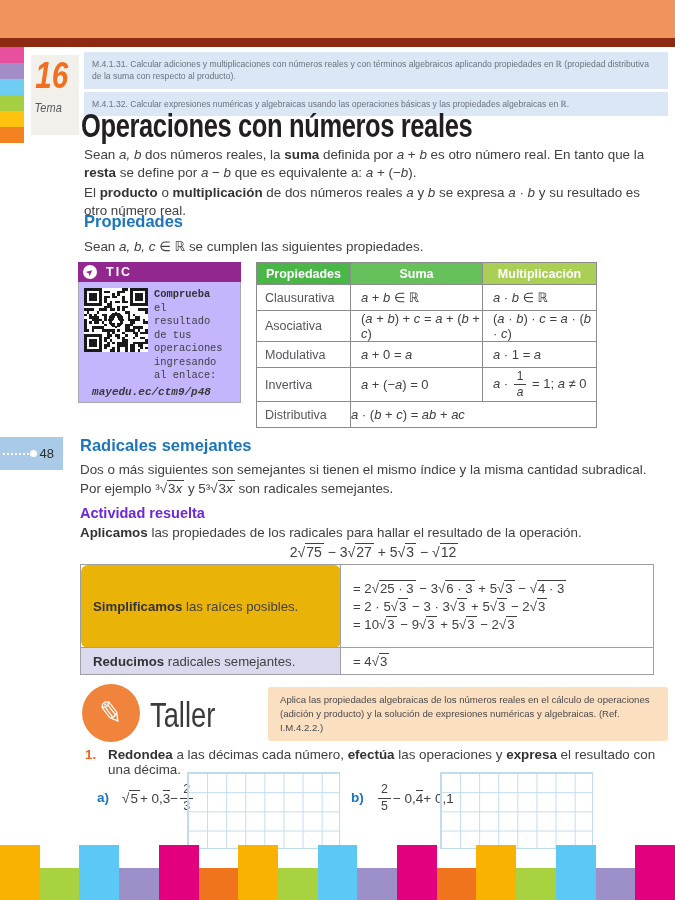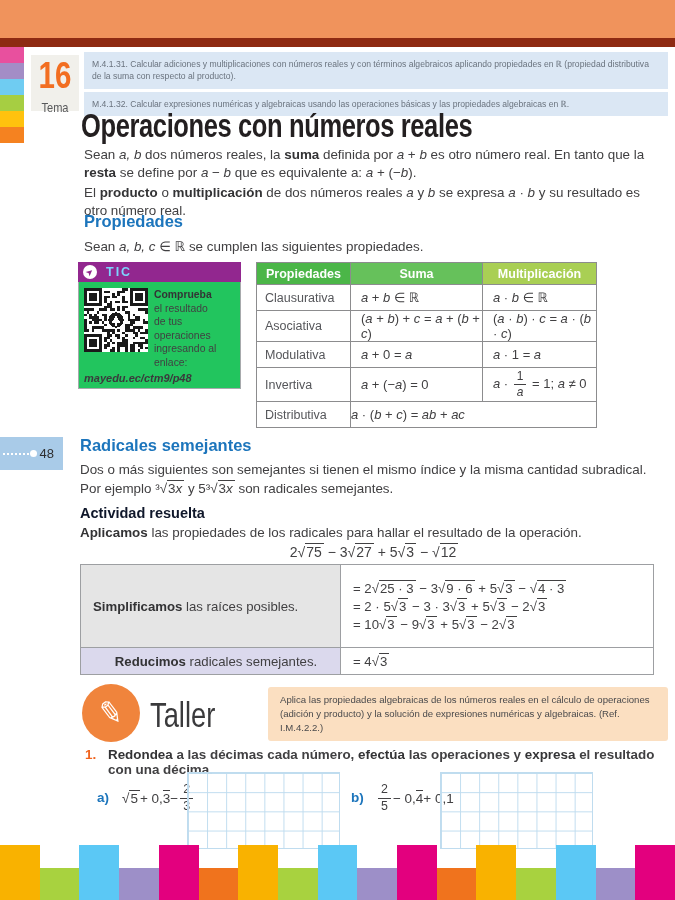--- a/index.html
+++ b/index.html
@@ -8,21 +8,21 @@
 
   
   .top-orange{position:absolute;left:0;top:0;width:675px;height:38px;background:#F0935C;}
   .top-rule{position:absolute;left:0;top:38px;width:675px;height:9px;background:#8E2A12;}
 
   
   .left-tabs{position:absolute;left:0;top:47px;width:24px;}
   .ltab{width:24px;height:16px;}
 
   
-  .tema-box{position:absolute;left:31px;top:55px;width:48px;height:56px;background:#F1F0EB;text-align:center;}
+  .tema-box{position:absolute;left:31px;top:55px;width:48px;height:80px;background:#F1F0EB;text-align:left;font-style:italic;}
   .tema-num{font-size:36px;font-weight:bold;color:#F26E21;line-height:1;margin-top:3px;transform:scaleX(.82);transform-origin:center;}
   .tema-label{font-size:13px;color:#58595B;margin-top:6px;transform:scaleX(.85);transform-origin:center;}
 
   
   .standards{position:absolute;left:84px;top:52px;width:584px;}
   .std{background:#DBE7F4;color:#6A737E;font-size:8.6px;line-height:1.45;padding:6px 8px;margin-bottom:3px;box-sizing:border-box;}
 
   .title{position:absolute;left:81px;top:106px;font-size:34px;font-weight:bold;color:#231F20;
          transform:scaleX(.75);transform-origin:left center;white-space:nowrap;letter-spacing:-.5px;}
 
@@ -32,73 +32,73 @@
   .h-blue{position:absolute;left:84px;color:#1C75BC;font-weight:bold;font-size:16.5px;}
   #prop-h{top:212px;}
   #prop-i{position:absolute;left:84px;top:239px;font-size:13.4px;}
 
   
   .tic{position:absolute;left:78px;top:262px;width:163px;}
   .tic-head{background:#92278F;height:20px;display:flex;align-items:center;gap:9px;padding-left:5px;}
   .tic-circle{width:14px;height:14px;background:#fff;border-radius:50%;flex:none;
               display:flex;align-items:center;justify-content:center;font-size:9px;color:#92278F;}
   .tic-arrow{transform:rotate(-42deg);line-height:1;}
-  .tic-label{color:#7dd3fc;font-weight:bold;font-size:12.5px;letter-spacing:2px;}
-  .tic-body{border:1px solid #A7A9AC;border-top:none;background:#22c55e;padding:6px 21px 4px 5px;}
+  .tic-label{color:#ffffff;font-weight:bold;font-size:12.5px;letter-spacing:2px;}
+  .tic-body{border:1px solid #A7A9AC;border-top:none;background:#c4b5fd;padding:6px 21px 4px 5px;font-family:Liberation Mono, monospace;}
   .tic-row{display:flex;gap:6px;}
   .qr{width:64px;height:64px;flex:none;}
   .tic-text{font-size:10.4px;line-height:1.3;color:#414042;}
-  .tic-link{font-size:11px;font-style:italic;font-weight:bold;text-align:left;margin-top:3px;color:#3A3A3C;}
+  .tic-link{font-size:11px;font-style:italic;font-weight:bold;text-align:center;margin-top:3px;color:#3A3A3C;}
 
   
   .props{position:absolute;left:256px;top:262px;border-collapse:collapse;table-layout:fixed;}
   .props th,.props td{border:1px solid #8C8C8E;padding:0;}
   .props th{color:#fff;font-size:12.5px;font-weight:bold;height:21px;}
   .props .c1{width:93px;} .props .c2{width:131px;} .props .c3{width:113px;}
   .props td.name{font-size:12.5px;color:#55565A;padding-left:8px;}
   .props td.m{font-size:13px;padding-left:10px;}
   .props td.merged{text-align:left;font-size:13px;}
   .props tr.r{height:26px;padding-left:16px;} .props tr.rt{height:29px;} .props tr.rf{height:34px;}
 
   
   .page-tab{position:absolute;left:0;top:437px;width:63px;height:33px;background:#A9CBE8;display:flex;align-items:center;}
   .dotline{flex:1;border-top:2px dotted #fff;margin-left:3px;}
   .dot{width:7px;height:7px;border-radius:50%;background:#fff;margin:0 3px 0 1px;flex:none;}
   .pn{font-size:13px;color:#2E2E30;margin-right:9px;}
 
   #rad-h{top:436px;left:80px;}
   .rp{position:absolute;left:80px;width:588px;font-size:13.4px;}
   #rad-p1{top:462px;} #rad-p2{top:481px;}
-  #act-h{position:absolute;left:80px;top:505px;color:#0f172a;font-weight:bold;font-size:14.5px;}
+  #act-h{position:absolute;left:80px;top:505px;color:#6d28d9;font-weight:bold;font-size:14.5px;}
   #act-i{top:525px;}
   #operation{position:absolute;left:80px;top:544px;width:588px;text-align:center;font-size:14px;}
 
   
   .simp{position:absolute;left:80px;top:564px;border-collapse:collapse;}
   .simp td{border:1px solid #9D9FA2;font-size:13.2px;vertical-align:middle;}
   .simp .lab{width:260px;padding-left:12px;box-sizing:border-box;}
-  .simp .pink{background:#e5e5e5;}
-  .simp .lav{background:#DBD9ED;text-align:center;}
+  .simp .pink{background:#eab308;border-radius:7px;}
+  .simp .lav{background:#DBD9ED;}
   .simp .res{width:313px;padding-left:12px;box-sizing:border-box;}
   .simp tr.s1{height:83px;} .simp tr.s2{height:27px;}
   .step{margin:3px 0;}
 
   
   .taller-circle{position:absolute;left:82px;top:684px;width:58px;height:58px;border-radius:50%;
                  background:#F0843C;display:flex;align-items:center;justify-content:center;}
   .pencil{color:#fff;font-size:30px;transform:rotate(8deg);line-height:1;}
   .taller-label{position:absolute;left:150px;top:695px;font-size:35px;color:#3A3A3C;
                 transform:scaleX(.78);transform-origin:left center;}
   .taller-box{position:absolute;left:268px;top:687px;width:400px;height:54px;background:#FBDFC1;border-radius:3px;
               display:flex;align-items:center;padding:0 12px;box-sizing:border-box;}
   .taller-text{font-size:9.6px;line-height:1.45;color:#4A4A4C;}
 
   
   .ex-num{position:absolute;left:85px;top:747px;font-weight:bold;color:#F0641E;font-size:13.5px;}
-  .ex-text{position:absolute;left:108px;top:747px;width:562px;font-size:13.4px;font-weight:bold;}
+  .ex-text{position:absolute;left:108px;top:747px;width:562px;font-size:13.4px;}
   .item-label{position:absolute;font-weight:bold;color:#1C75BC;font-size:13.5px;}
   #la{left:97px;top:790px;} #lb{left:351px;top:790px;}
   .item-f{position:absolute;font-size:13.5px;height:40px;display:flex;align-items:center;}
   #fa{left:122px;top:778px;} #fb{left:376px;top:778px;}
   .grid{position:absolute;top:772px;width:153px;height:77px;border:1px solid #BFDCEF;box-sizing:border-box;
         background-image:linear-gradient(to right,#BFDCEF 1px,transparent 1px),
                          linear-gradient(to bottom,#BFDCEF 1px,transparent 1px);
         background-size:19.1px 19.2px;}
   #grid-a{left:187px;} #grid-b{left:440px;}
 
@@ -234,21 +234,21 @@
 
   <div id="act-h">Actividad resuelta</div>
   <div class="rp" id="act-i"><b>Aplicamos</b> las propiedades de los radicales para hallar el resultado de la operación.</div>
   <div id="operation">2<span class="rad"><span class="vin">75</span></span> − 3<span class="rad"><span class="vin">27</span></span> + 5<span class="rad"><span class="vin">3</span></span> − <span class="rad"><span class="vin">12</span></span></div>
 
   <table class="simp">
     <tbody>
         <tr class="s1">
       <td class="lab pink"><b>Simplificamos</b> las raíces posibles.</td>
       <td class="res">
-        <div class="step">= 2<span class="rad"><span class="vin">25 · 3</span></span> − 3<span class="rad"><span class="vin">9 · 6</span></span> + 5<span class="rad"><span class="vin">3</span></span> − <span class="rad"><span class="vin">4 · 3</span></span></div>
+        <div class="step">= 2<span class="rad"><span class="vin">25 · 3</span></span> − 3<span class="rad"><span class="vin">6 · 3</span></span> + 5<span class="rad"><span class="vin">3</span></span> − <span class="rad"><span class="vin">4 · 3</span></span></div>
         <div class="step">= 2 · 5<span class="rad"><span class="vin">3</span></span> − 3 · 3<span class="rad"><span class="vin">3</span></span> + 5<span class="rad"><span class="vin">3</span></span> − 2<span class="rad"><span class="vin">3</span></span></div>
         <div class="step">= 10<span class="rad"><span class="vin">3</span></span> − 9<span class="rad"><span class="vin">3</span></span> + 5<span class="rad"><span class="vin">3</span></span> − 2<span class="rad"><span class="vin">3</span></span></div>
       </td>
     </tr>
     <tr class="s2">
       <td class="lab lav"><b>Reducimos</b> radicales semejantes.</td>
       <td class="res">= 4<span class="rad"><span class="vin">3</span></span></td>
     </tr>
   </tbody>
     </table>

